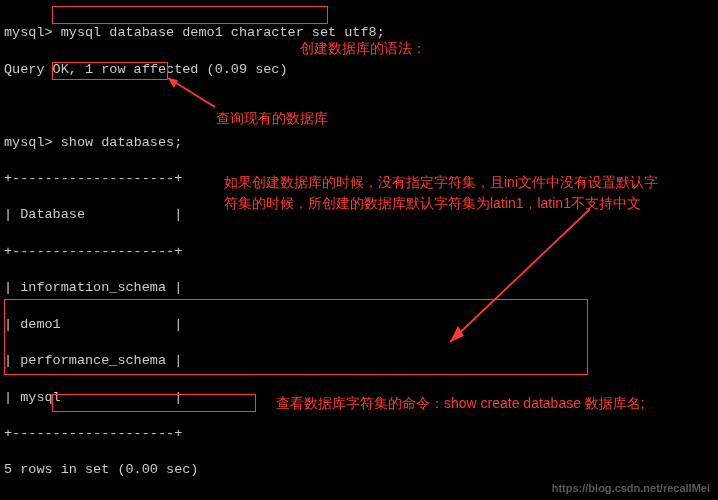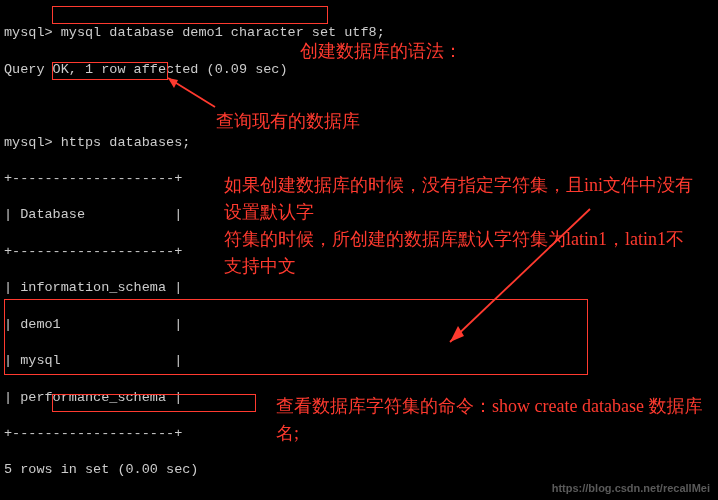--- a/index.html
+++ b/index.html
@@ -9,48 +9,48 @@
       font-size: 13.5px;
       color: #ccc;
       width: 718px;
       height: 500px;
       position: relative;
       overflow: hidden;
       line-height: 1.35;
     }
     .terminal { padding: 6px 4px; white-space: pre; }
     .prompt-line { color: #ccc; }
-    .annotation { color: #ff3a2f; position: absolute; font-family: Liberation Serif, serif; font-size: 18px; line-height: 1.5; }
+    .annotation { color: #ff3a2f; position: absolute; font-family: Liberation Sans, sans-serif; font-size: 14px; line-height: 1.5; }
     .redbox { border: 1.5px solid #ff3a2f; position: absolute; box-sizing: border-box; }
     .watermark {
       position: absolute;
       right: 8px;
       bottom: 4px;
       font-size: 11px;
       color: #5a5a5a;
       font-family: Arial, sans-serif;
       font-weight: bold;
     }
     svg.arrow { position: absolute; pointer-events: none; }
   </style>
 </head>
 <body>
 
 <div class="terminal">
 <div class="prompt-line"><span>mysql&gt; </span><span>mysql database demo1 character set utf8</span><span>;</span></div>
 <div class="prompt-line">Query OK, 1 row affected (0.09 sec)</div>
 <div class="prompt-line">&nbsp;</div>
-<div class="prompt-line"><span>mysql&gt; </span><span>https databases;</span></div>
+<div class="prompt-line"><span>mysql&gt; </span><span>show databases;</span></div>
 <div class="prompt-line">+--------------------+</div>
 <div class="prompt-line">| Database           |</div>
 <div class="prompt-line">+--------------------+</div>
 <div class="prompt-line">| information_schema |</div>
 <div class="prompt-line">| demo1              |</div>
+<div class="prompt-line">| performance_schema |</div>
 <div class="prompt-line">| mysql              |</div>
-<div class="prompt-line">| performance_schema |</div>
 <div class="prompt-line">+--------------------+</div>
 <div class="prompt-line">5 rows in set (0.00 sec)</div>
 
 
 
 
 
 
 
 

